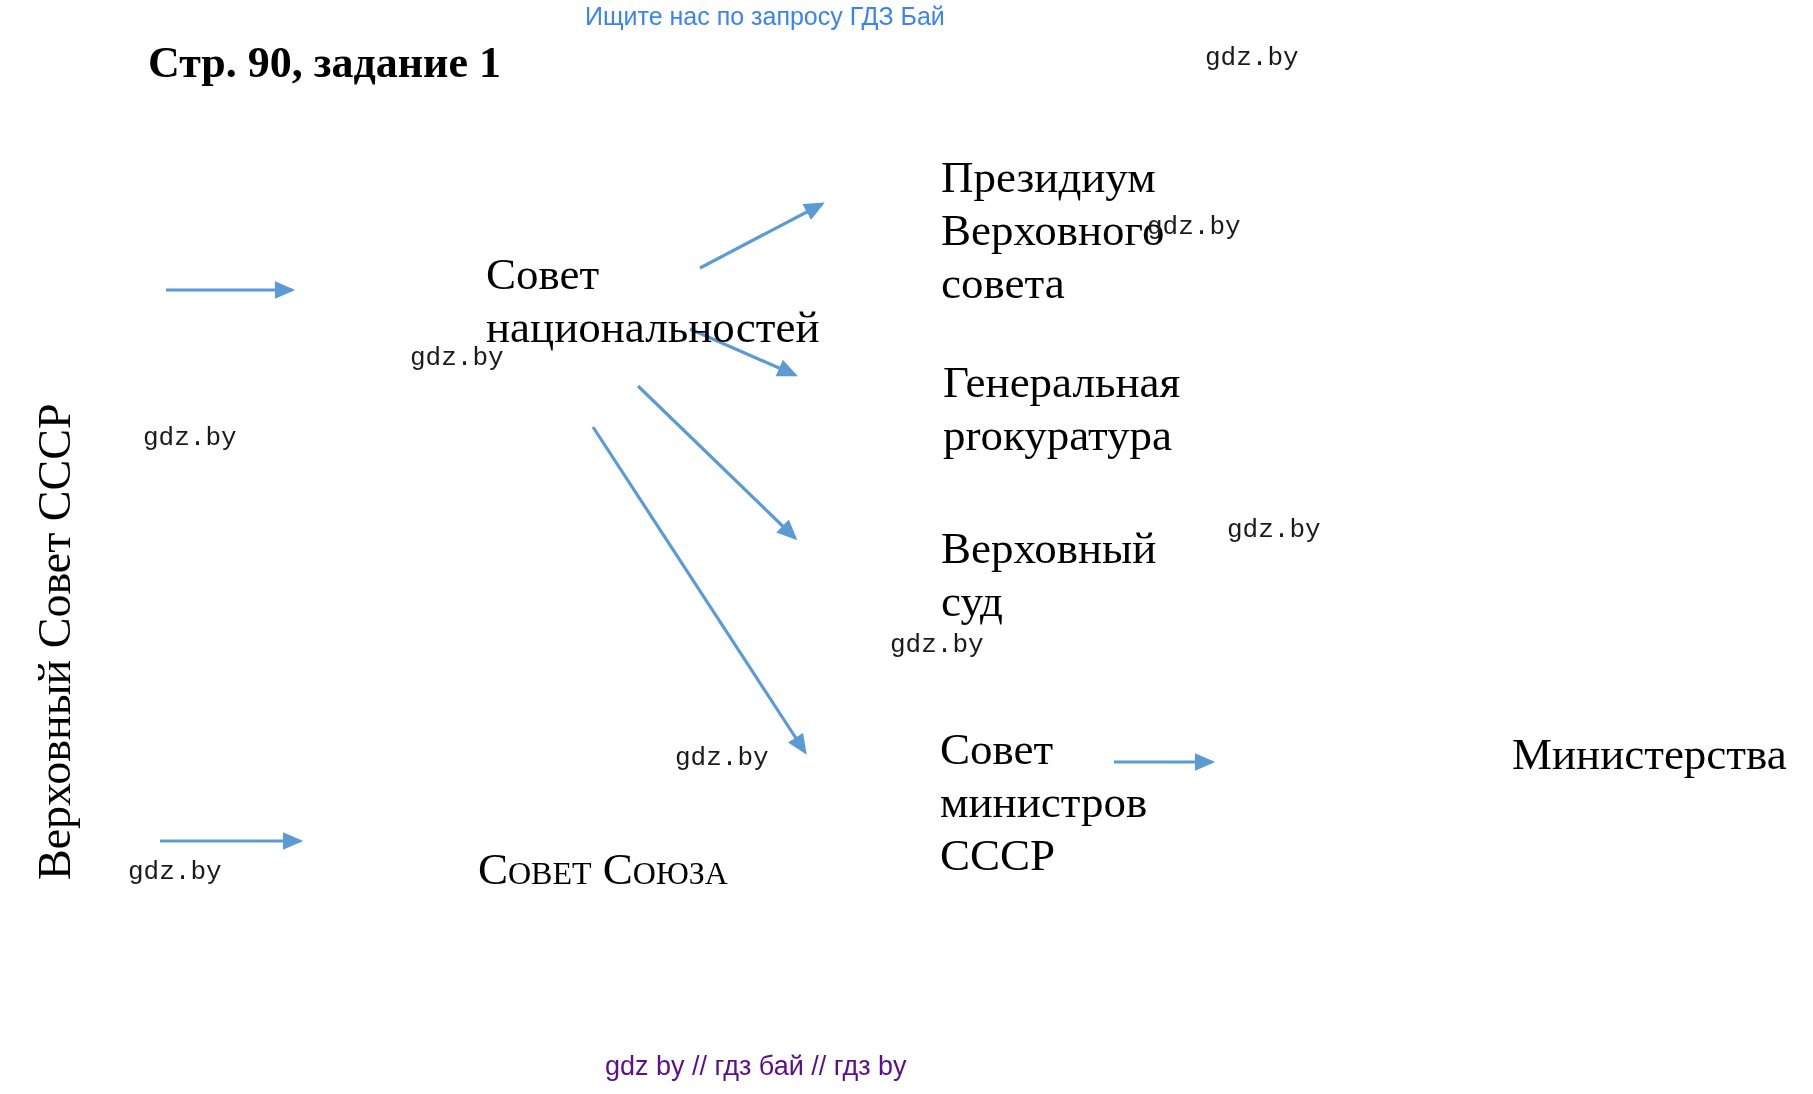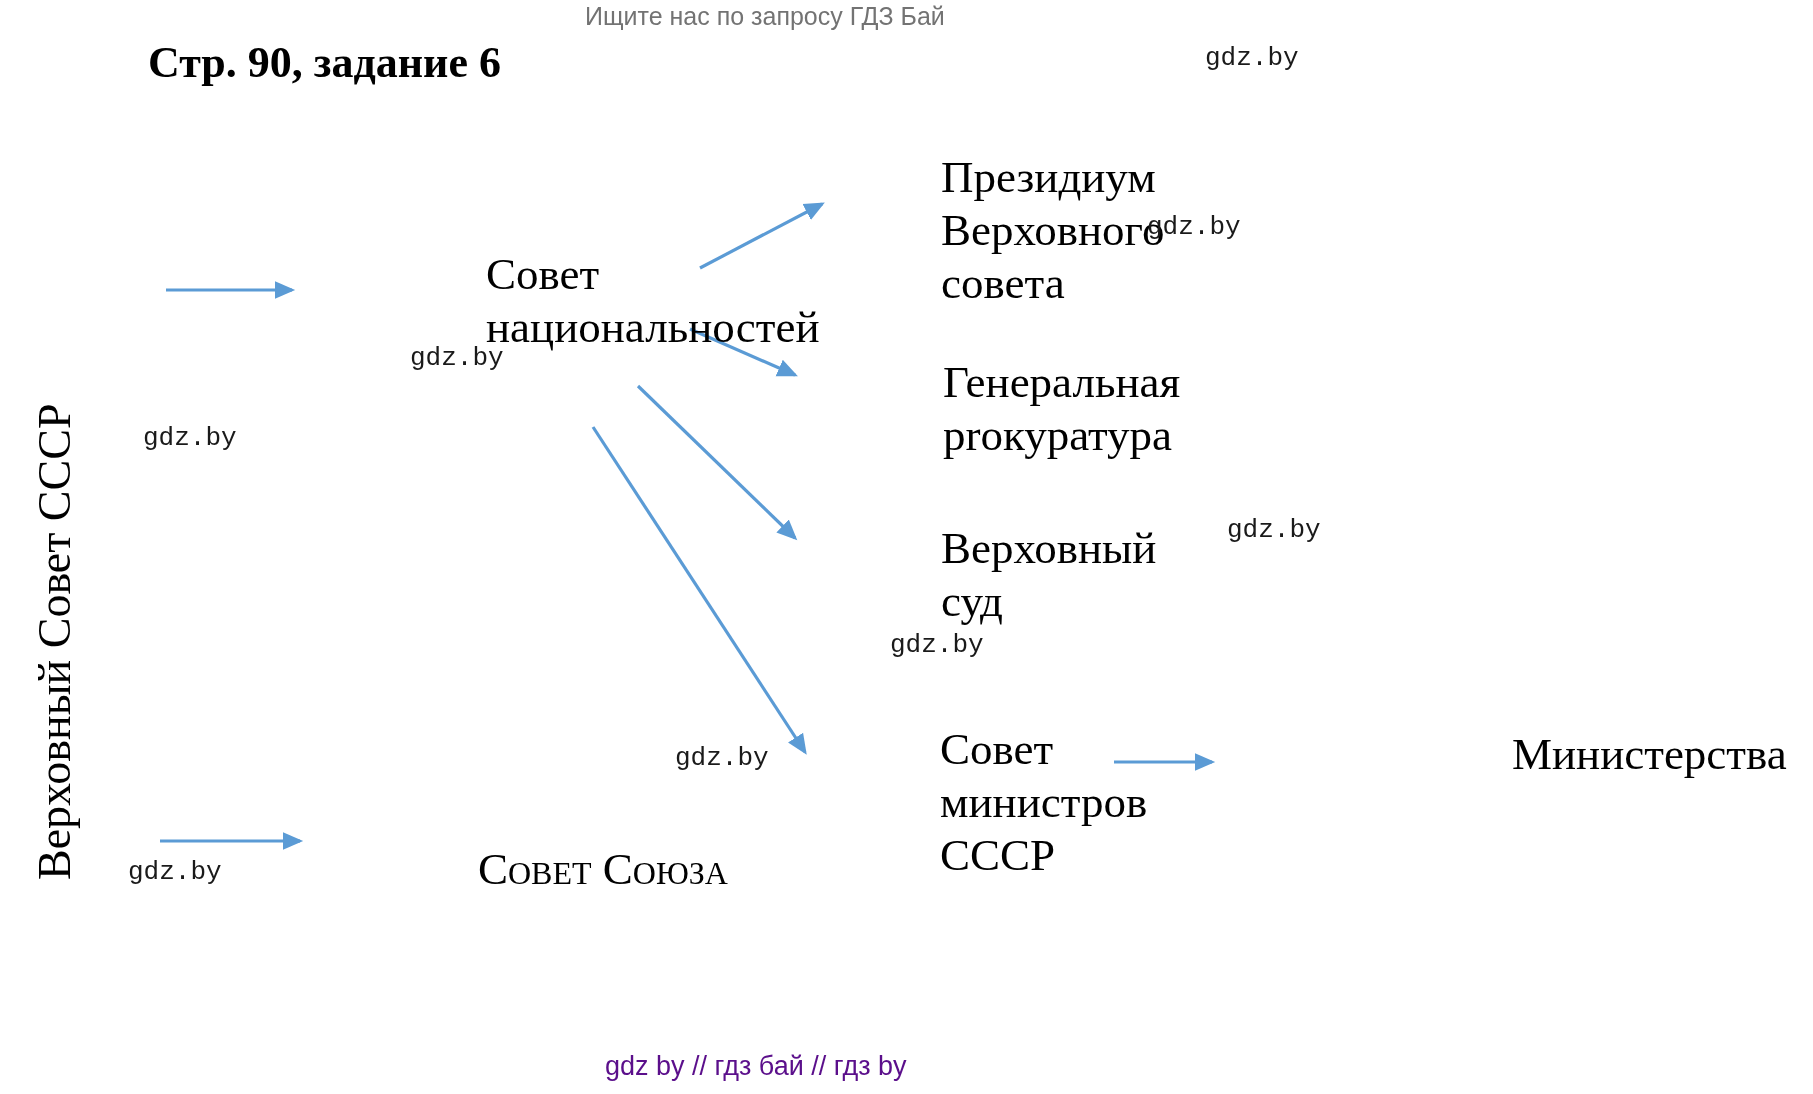--- a/index.html
+++ b/index.html
@@ -75,23 +75,23 @@
   }
   .smallcaps {
     font-variant: small-caps;
   }
 </style>
 </head>
 <body>
 
 <div id="canvas">
 
-  <div class="header-note" id="header-note" style="left: 585px; top: 2px; color: #737373;">Ищите нас по запросу ГДЗ Бай</div>
+  <div class="header-note" id="header-note" style="left: 585px; top: 2px; color: #3b82f6;">Ищите нас по запросу ГДЗ Бай</div>
 
-  <div class="page-title" id="page-title" style="left: 148px; top: 37px;">Стр. 90, задание 6</div>
+  <div class="page-title" id="page-title" style="left: 148px; top: 37px;">Стр. 90, задание 1</div>
 
   <svg id="edges" viewBox="0 0 1813 1094" xmlns="http://www.w3.org/2000/svg">
     <defs>
       <marker id="arrowhead" markerWidth="7" markerHeight="7" refX="5.4" refY="3" orient="auto" markerUnits="strokeWidth">
         <path d="M0,0.2 L6.4,3 L0,5.8 z" fill="#5b9bd5"></path>
       </marker>
     </defs>
     <g id="edge-group" stroke="#5b9bd5" stroke-width="3.2" fill="none">
         <line x1="166" y1="290" x2="292" y2="290" marker-end="url(#arrowhead)" stroke="#5b9bd5"></line>
         <line x1="160" y1="841" x2="300" y2="841" marker-end="url(#arrowhead)" stroke="#5b9bd5"></line>

